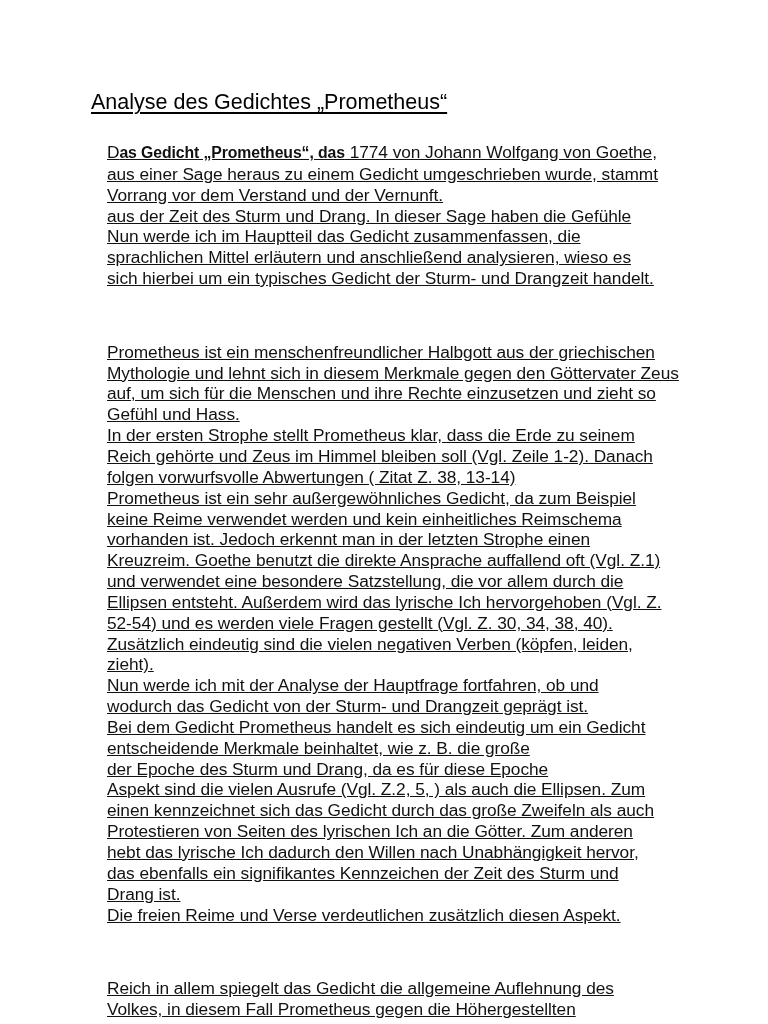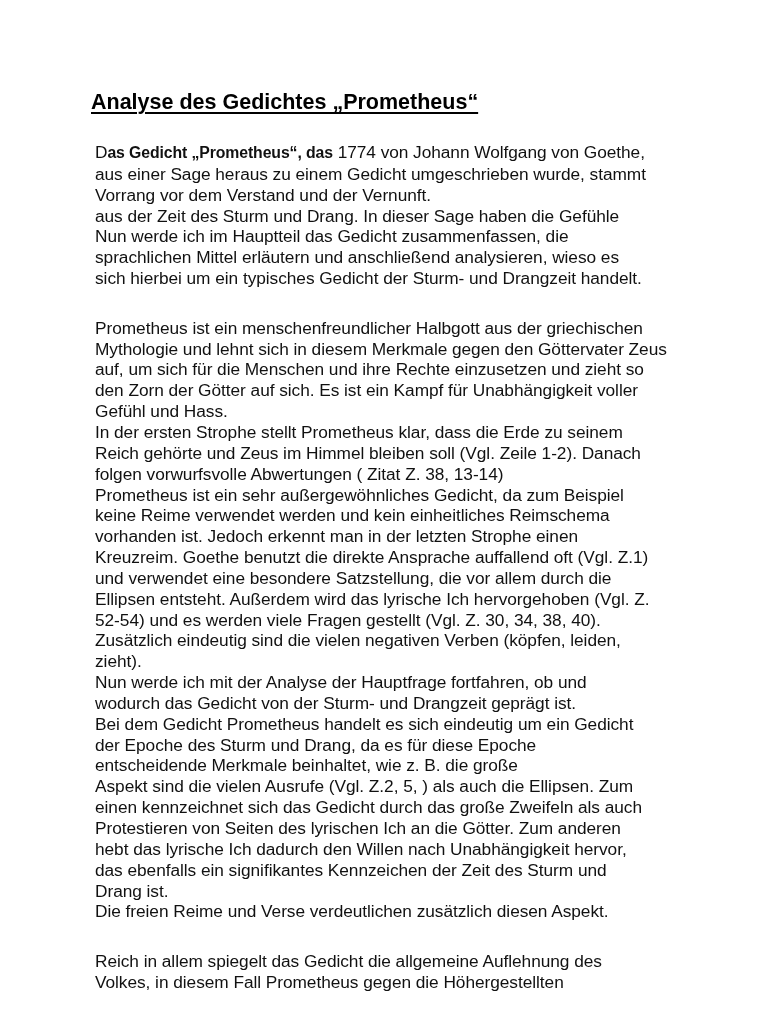--- a/index.html
+++ b/index.html
@@ -16,35 +16,36 @@
       color: #111111;
     }
     .page {
       position: absolute;
       left: 91px;
       top: 88px;
       width: 640px;
     }
     .title {
       font-family: "Liberation Sans", sans-serif;
-      font-weight: bold;
+      font-weight: normal;
       font-size: 21.5px;
       line-height: 28px;
       text-decoration: underline;
       text-decoration-thickness: 2px;
       text-underline-offset: 3px;
       margin: 0 0 26px 0;
       color: #000;
       white-space: nowrap;
     }
     .para {
       font-size: 17.3px;
       line-height: 20.85px;
-      margin: 4px;
+      margin: 16px;
       letter-spacing: -0.05px;
+      text-decoration: underline;
     }
     .para-gap {
       height: 20.85px;
     }
     .line {
       display: block;
       white-space: nowrap;
     }
     .bold {
       font-weight: bold;
@@ -67,39 +68,38 @@
     <span class="line">sprachlichen Mittel erläutern und anschließend analysieren, wieso es</span>
     <span class="line">sich hierbei um ein typisches Gedicht der Sturm- und Drangzeit handelt.</span>
   </div>
 
   <div class="para-gap"></div>
 
   <div class="para">
     <span class="line">Prometheus ist ein menschenfreundlicher Halbgott aus der griechischen</span>
     <span class="line">Mythologie und lehnt sich in diesem Merkmale gegen den Göttervater Zeus</span>
     <span class="line">auf, um sich für die Menschen und ihre Rechte einzusetzen und zieht so</span>
-    <span class="line">den Zorn der Götter auf sich. Es ist ein Kampf für Unabhängigkeit voller</span>
     <span class="line">Gefühl und Hass.</span>
     <span class="line">In der ersten Strophe stellt Prometheus klar, dass die Erde zu seinem</span>
     <span class="line">Reich gehörte und Zeus im Himmel bleiben soll (Vgl. Zeile 1-2). Danach</span>
     <span class="line">folgen vorwurfsvolle Abwertungen ( Zitat Z. 38, 13-14)</span>
     <span class="line">Prometheus ist ein sehr außergewöhnliches Gedicht, da zum Beispiel</span>
     <span class="line">keine Reime verwendet werden und kein einheitliches Reimschema</span>
     <span class="line">vorhanden ist. Jedoch erkennt man in der letzten  Strophe einen</span>
     <span class="line">Kreuzreim. Goethe benutzt die direkte Ansprache auffallend oft (Vgl. Z.1)</span>
     <span class="line">und verwendet eine besondere Satzstellung, die vor allem durch die</span>
     <span class="line">Ellipsen entsteht. Außerdem wird das lyrische Ich hervorgehoben (Vgl. Z.</span>
     <span class="line">52-54)  und es werden viele Fragen gestellt (Vgl. Z. 30, 34, 38, 40).</span>
     <span class="line">Zusätzlich eindeutig sind die vielen negativen Verben (köpfen, leiden,</span>
     <span class="line">zieht).</span>
     <span class="line">Nun werde ich mit der Analyse der Hauptfrage fortfahren, ob und</span>
     <span class="line">wodurch das Gedicht von der Sturm- und Drangzeit geprägt ist.</span>
     <span class="line">Bei dem Gedicht Prometheus handelt es sich eindeutig um ein Gedicht</span>
+    <span class="line">entscheidende Merkmale beinhaltet, wie z. B. die große</span>
     <span class="line">der Epoche des Sturm und Drang, da es für diese Epoche</span>
-    <span class="line">entscheidende Merkmale beinhaltet, wie z. B. die große</span>
     <span class="line">Aspekt sind die vielen Ausrufe (Vgl. Z.2, 5, ) als auch die Ellipsen. Zum</span>
     <span class="line">einen kennzeichnet sich das Gedicht durch das große Zweifeln als auch</span>
     <span class="line">Protestieren von Seiten des lyrischen Ich an die Götter. Zum anderen</span>
     <span class="line">hebt das lyrische Ich dadurch den Willen nach Unabhängigkeit hervor,</span>
     <span class="line">das ebenfalls ein signifikantes Kennzeichen der Zeit des Sturm und</span>
     <span class="line">Drang ist.</span>
     <span class="line">Die freien Reime und Verse verdeutlichen zusätzlich diesen Aspekt.</span>
   </div>
 
   <div class="para-gap"></div>

